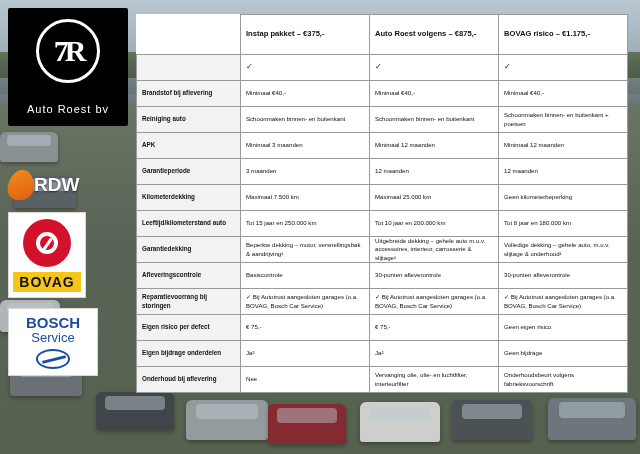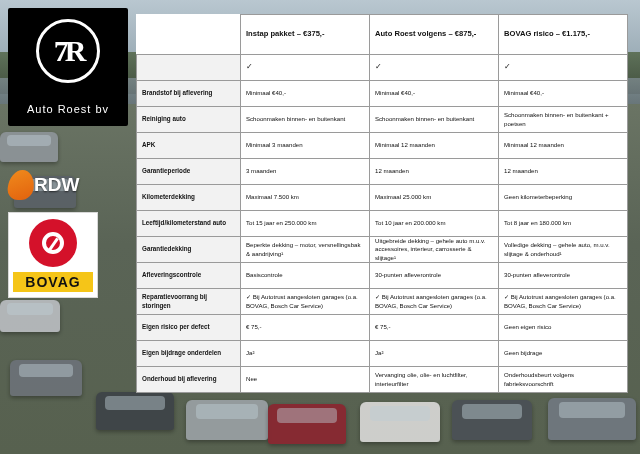--- a/index.html
+++ b/index.html
@@ -85,21 +85,21 @@
     background: linear-gradient(160deg,#f08a1c,#e2620e);
     border-radius: 50% 50% 45% 45% / 60% 60% 40% 40%;
     transform: skewX(-6deg);
   }
   .rdw-text {
     color: #fff; font-weight: bold; font-size: 19px;
     text-shadow: 0 1px 2px rgba(0,0,0,.6);
   }
   .logo-bovag {
     margin-top: 10px;
-    width: 90px;
+    width: 78px;
     background: #fff;
     border: 1px solid #d8d8d8;
     padding: 6px 4px 5px;
     text-align: center;
   }
   .bovag-target {
     width: 48px; height: 48px; margin: 0 auto;
     border-radius: 50%;
     background: #d4112a;
     display:flex; align-items:center; justify-content:center;
@@ -232,20 +232,25 @@
       <span class="rdw-text">RDW</span>
     </div>
 
     <div class="logo-bovag">
       <div class="bovag-target">
           <i></i>
         </div>
       <div class="bovag-bar">BOVAG</div>
     </div>
 
+    <div class="logo-bosch">
+      <div class="bosch-title">BOSCH</div>
+      <div class="bosch-sub">Service</div>
+      <div class="bosch-mark"></div>
+    </div>
 
   </div>
 
   <div class="table-wrap">
     <table>
       <thead>
         <tr>
           <th class="col-label"></th>
           <th class="col-pkg">Instap pakket – €375,-</th>
           <th class="col-pkg">Auto Roest volgens – €875,-</th>

